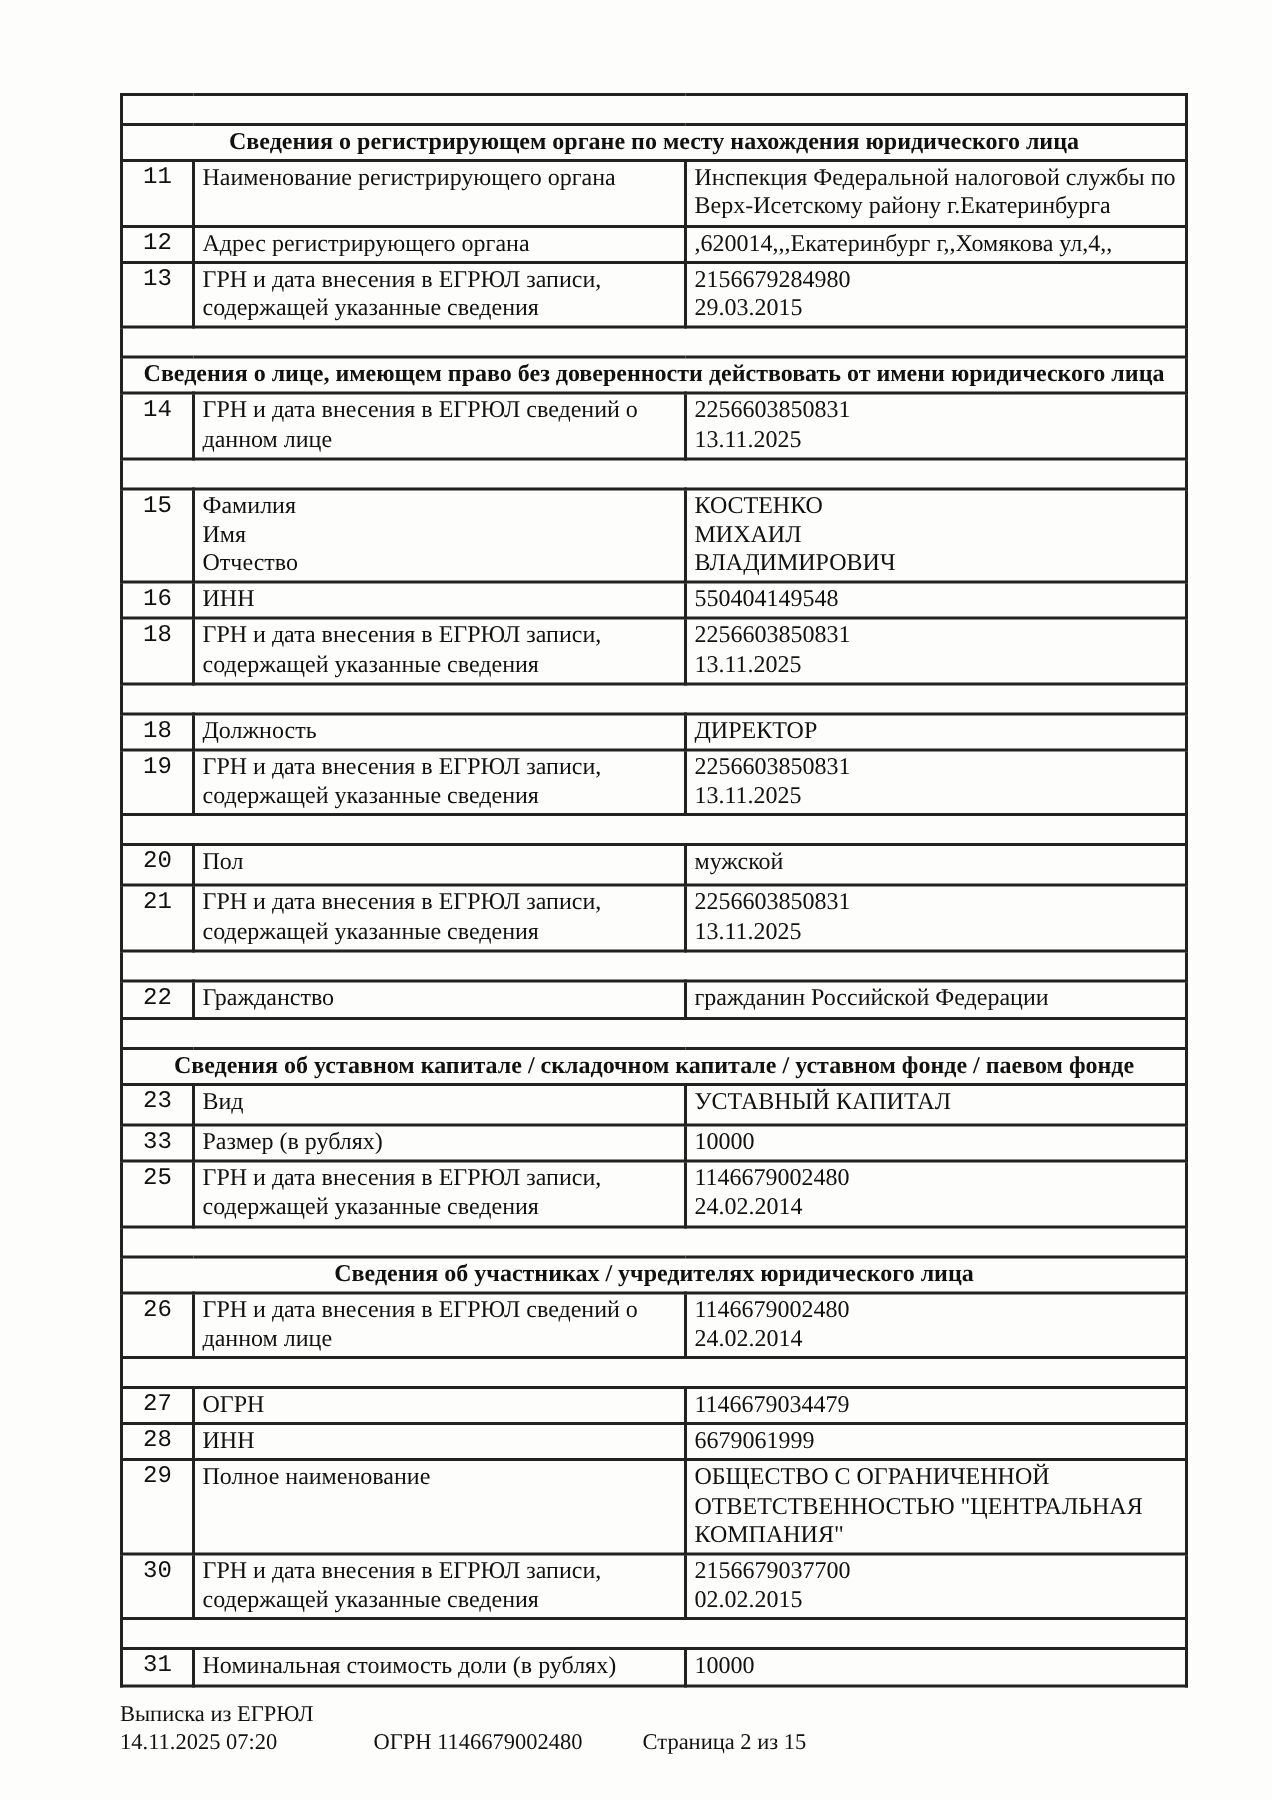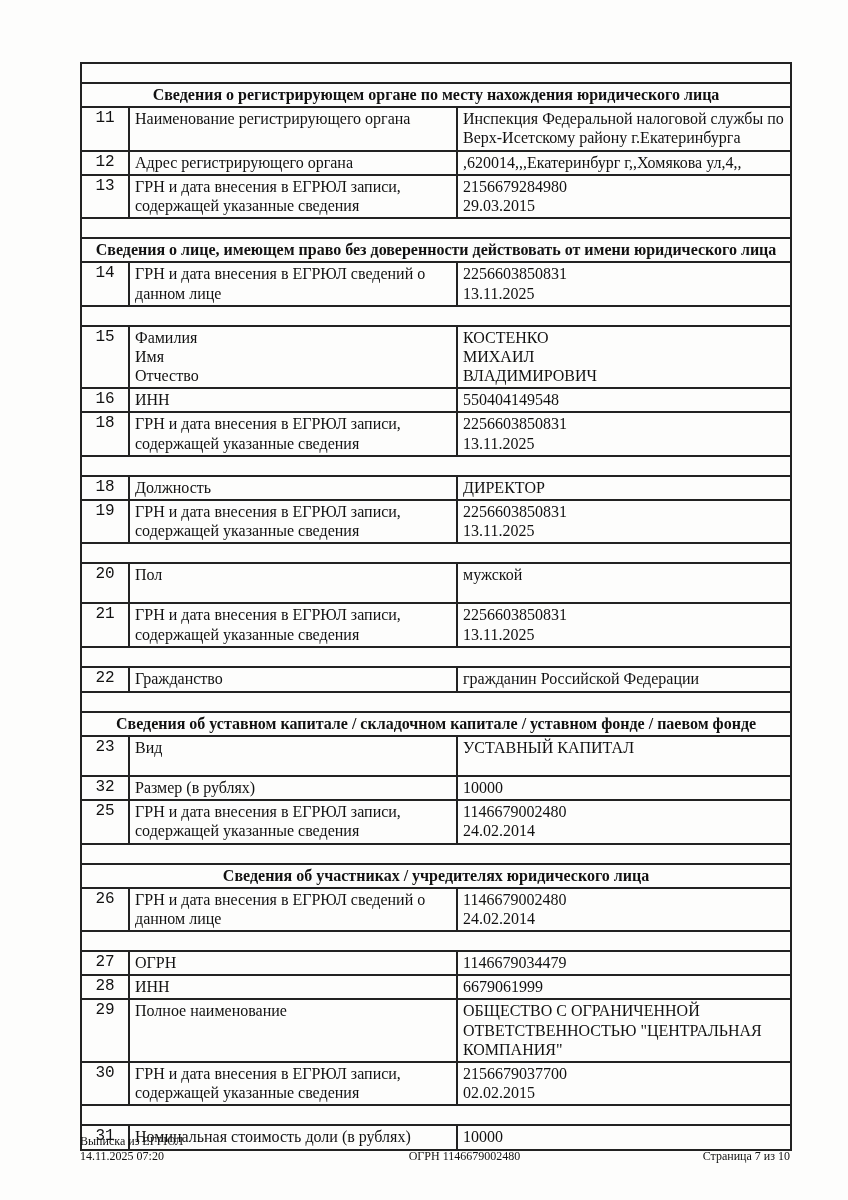--- a/index.html
+++ b/index.html
@@ -34,35 +34,36 @@
   td.num { text-align: center; padding-left: 2px; padding-right: 2px; font-family: Liberation Mono, monospace; }
   td.lbl, td.val { white-space: pre-line; word-wrap: break-word; }
   td.sec {
     font-weight: bold;
     text-align: center;
     padding-top: 2px;
     padding-bottom: 2px;
   }
   tr.sp td { height: 20px; padding: 0; }
   tr.h25 td { height: 25px; margin-left: 15px; }
-  tr.h27 td { height: 40px; }
+  tr.h27 td { height: 27px; }
   tr.h45 td { height: 31px; border-radius: 11px; }
   .footer {
     position: absolute;
     left: 80px;
     top: 1134px;
     width: 710px;
     display: flex;
     align-items: flex-end;
-    justify-content: space-between;
-    font-size: 12px;
+    justify-content: flex-start;
+    font-size: 15px;
     line-height: 1.25;
+    gap: 40px;
   }
   .footer .left { text-align: left; }
-  .footer .center { text-align: center; margin-left: 43px; }
+  .footer .center { text-align: center; }
   .footer .right { text-align: right; }
 </style>
 </head>
 <body>
 
 <div class="page">
 
   <table class="doc">
     <colgroup>
         <col class="c-num">
@@ -192,21 +193,21 @@
           <td colspan="3" class="sec">Сведения об уставном капитале / складочном капитале / уставном фонде / паевом фонде</td>
         </tr>
 
       <tr class="h27">
         <td class="num">23</td>
         <td class="lbl">Вид</td>
         <td class="val">УСТАВНЫЙ КАПИТАЛ</td>
       </tr>
 
       <tr>
-        <td class="num">32</td>
+        <td class="num">33</td>
         <td class="lbl">Размер (в рублях)</td>
         <td class="val">10000</td>
       </tr>
 
       <tr>
         <td class="num">25</td>
         <td class="lbl">ГРН и дата внесения в ЕГРЮЛ записи, содержащей указанные сведения</td>
         <td class="val">1146679002480
 24.02.2014</td>
       </tr>
@@ -266,16 +267,16 @@
       </tr>
     </tbody>
   </table>
 
   <div class="footer">
     <div class="left">
       <div>Выписка из ЕГРЮЛ</div>
       <div>14.11.2025 07:20</div>
     </div>
     <div class="center">ОГРН 1146679002480</div>
-    <div class="right">Страница 7 из 10</div>
+    <div class="right">Страница 2 из 15</div>
   </div>
 
 </div>
 
 </body></html>

